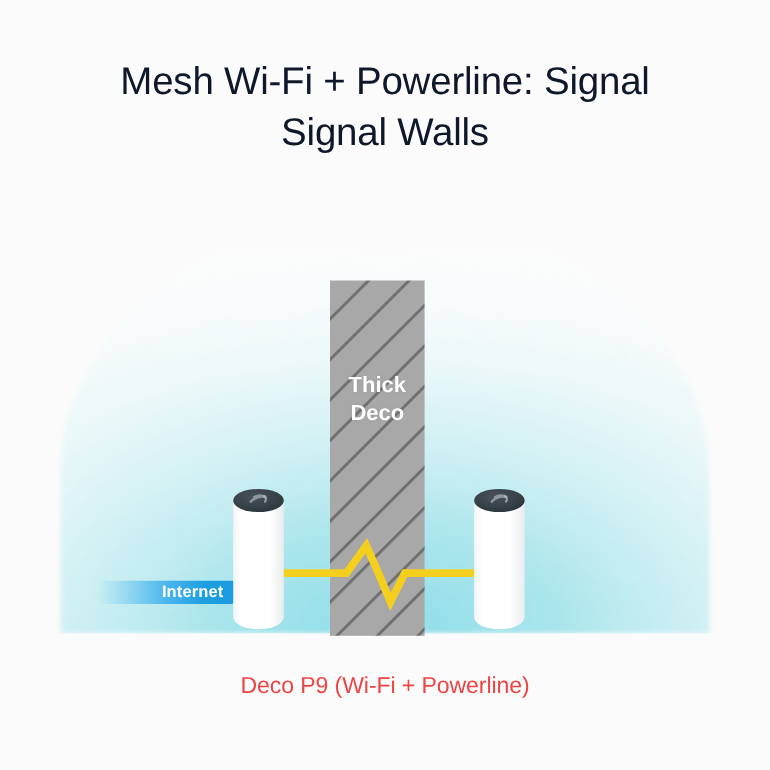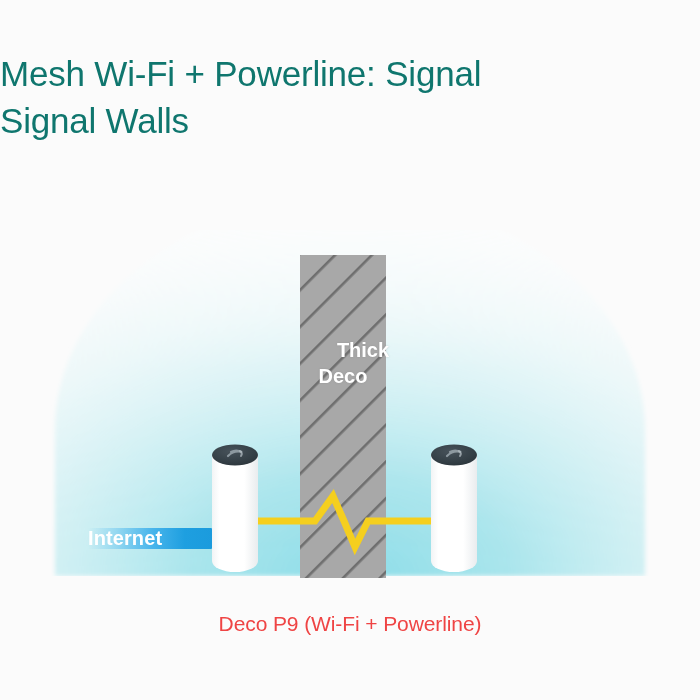--- a/index.html
+++ b/index.html
@@ -19,22 +19,22 @@
     height: 700px;
     background: #fbfbfb;
   }
 
   
   #title {
     position: absolute;
     left: 0;
     top: 50px;
     width: 700px;
-    text-align: left;
-    color: #0f766e;
+    text-align: center;
+    color: #0f172a;
     font-size: 35px;
     font-weight: 400;
     line-height: 47px;
     letter-spacing: -0.2px;
   }
   #title .tline { display: block; }
 
   
   #scene {
     position: absolute;
@@ -50,21 +50,21 @@
     position: absolute;
     left: 300px;
     width: 86px;
     text-align: center;
     color: #ffffff;
     font-size: 20px;
     font-weight: bold;
     line-height: 25px;
     text-shadow: 0 0 2px rgba(120,120,120,0.35);
   }
-  #wall-label-thick { top: 338px; margin-left: 20px; }
+  #wall-label-thick { top: 338px; }
   #wall-label-wall  { top: 364px; }
 
   #internet-badge {
     position: absolute;
     left: 88px;
     top: 528px;
     width: 124px;
     height: 21px;
     background: linear-gradient(to right,
         rgba(110,200,242,0.00) 0%,
@@ -74,24 +74,25 @@
         #1b9bdd 100%);
     border-radius: 1px;
   }
   #internet-label {
     position: absolute;
     left: 0;
     top: 0;
     width: 124px;
     height: 35px;
     line-height: 21px;
+    text-align: right;
     padding-right: 9px;
     box-sizing: border-box;
     color: #ffffff;
-    font-size: 20px;
+    font-size: 15px;
     font-weight: bold;
     letter-spacing: 0.1px;
   }
 
   
   #caption {
     position: absolute;
     left: 0;
     top: 612px;
     width: 700px;

